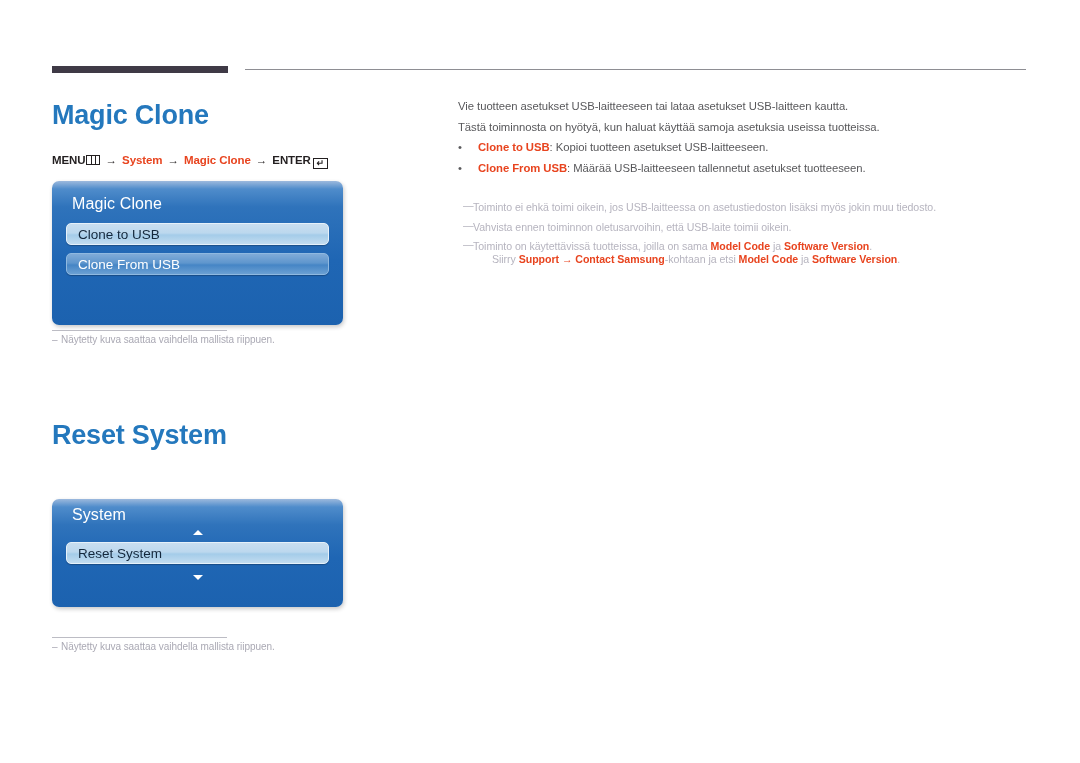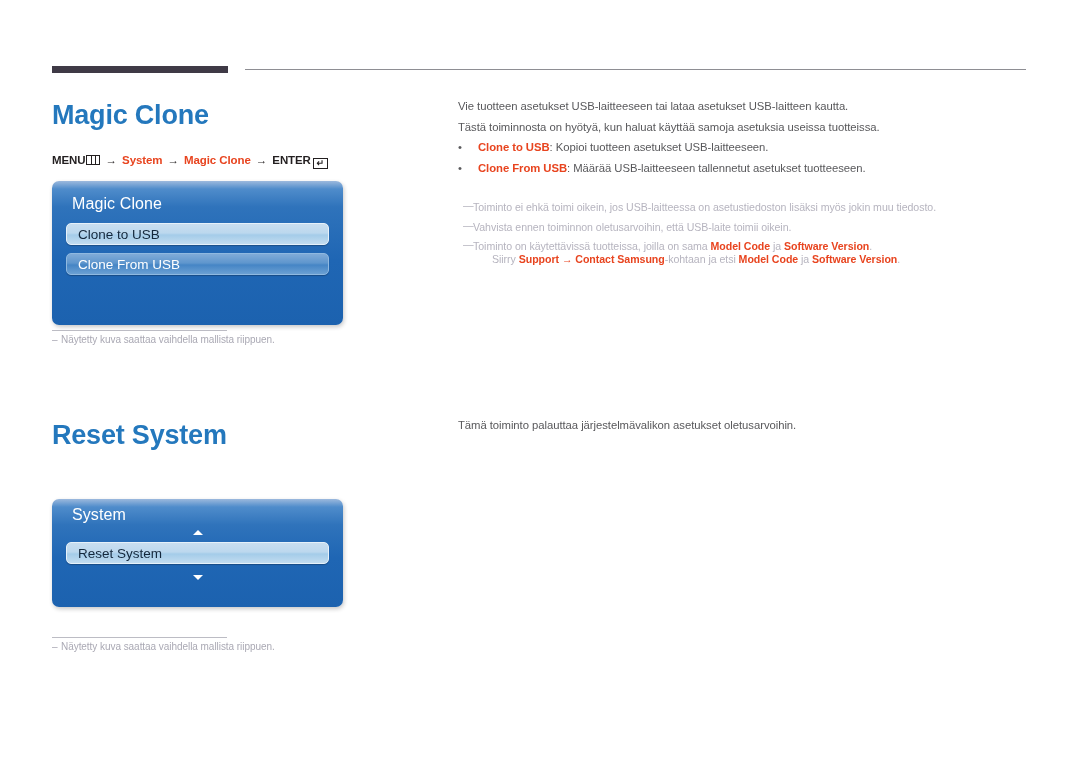--- a/index.html
+++ b/index.html
@@ -290,17 +290,16 @@
   <div class="osd" id="osd-system">
     <div class="osd-title">System</div>
     <div class="osd-arrow up"></div>
     <div class="osd-row selected" id="row-reset-system">Reset System</div>
     <div class="osd-arrow down"></div>
   </div>
 
   <div class="fn-rule" id="fn-rule-2"></div>
   <div class="fn-text" id="fn-text-2"><span class="fn-dash">–</span><span>Näytetty kuva saattaa vaihdella mallista riippuen.</span></div>
 
-  <div class="rc rc-p" id="rc-reset-desc">Tämä toiminto palauttaa järjestelmävalikon asetukset oletusarvoihin.</div>
 
   <div id="page-number">157</div>
 
 </div>
 
 </body></html>

